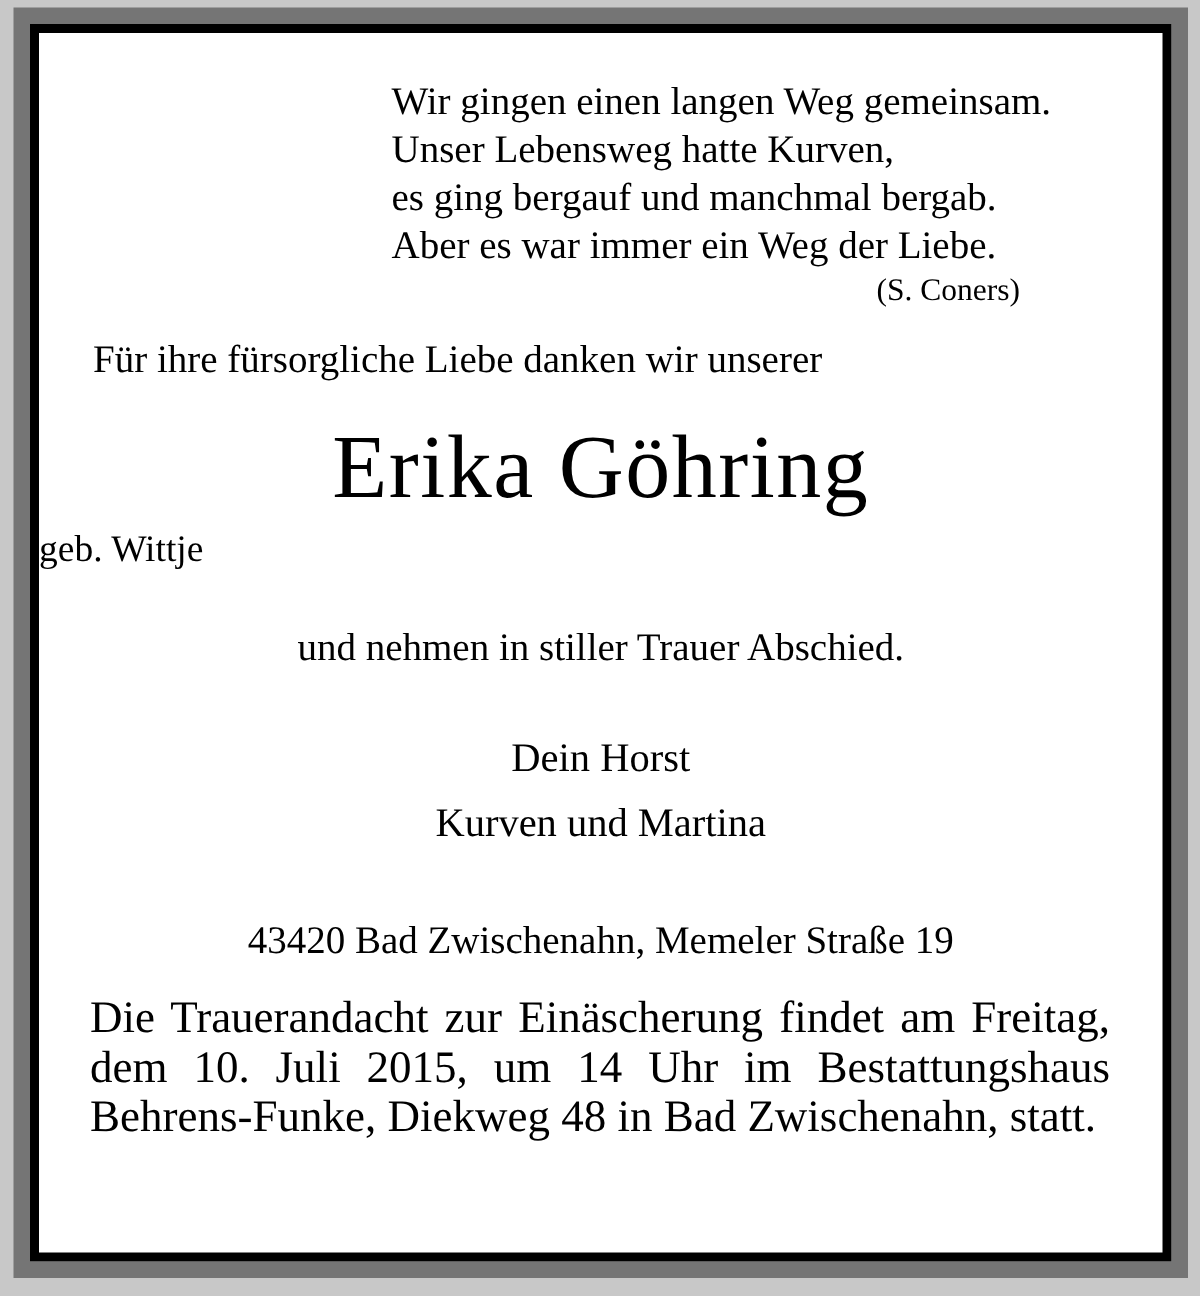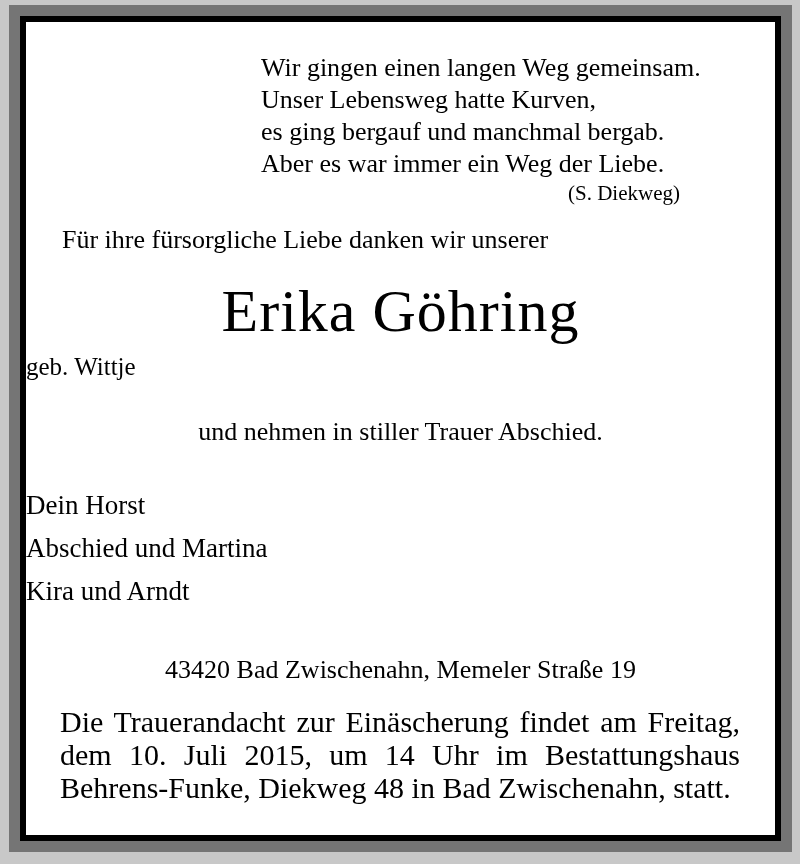--- a/index.html
+++ b/index.html
@@ -82,21 +82,21 @@
     width: 70px;
   }
   .farewell {
     margin-top: 34px;
     text-align: center;
     font-size: 26px;
     line-height: 32px;
   }
   .mourners {
     margin-top: 36px;
-    text-align: left;
+    text-align: center;
     font-size: 27px;
     line-height: 43px;
   }
   .address {
     margin-top: 42px;
     text-align: center;
     font-size: 26px;
     line-height: 30px;
   }
   .funeral {
@@ -111,36 +111,35 @@
 
 <div class="page">
   <div class="shadow-frame">
     <div class="card">
 
       <div class="poem">
         <div>Wir gingen einen langen Weg gemeinsam.</div>
         <div>Unser Lebensweg hatte Kurven,</div>
         <div>es ging bergauf und manchmal bergab.</div>
         <div>Aber es war immer ein Weg der Liebe.</div>
-        <div class="poem-credit">(S. Diekweg)</div>
+        <div class="poem-credit">(S. Coners)</div>
       </div>
 
       <div class="intro">Für ihre fürsorgliche Liebe danken wir unserer</div>
 
       <h1 class="headline">Erika Göhring</h1>
 
       <div class="birthname">geb. Wittje</div>
 
 
       <div class="farewell">und nehmen in stiller Trauer Abschied.</div>
 
       <div class="mourners">
         <div>Dein Horst</div>
-        <div>Abschied und Martina</div>
-        <div>Kira und Arndt</div>
+        <div>Kurven und Martina</div>
       </div>
 
       <div class="address">43420 Bad Zwischenahn, Memeler Straße 19</div>
 
       <p class="funeral">Die Trauerandacht zur Einäscherung findet am Freitag, dem 10. Juli 2015, um 14 Uhr im Bestattungshaus Behrens-Funke, Diekweg 48 in Bad Zwischenahn, statt.</p>
 
     </div>
   </div>
 </div>
 

